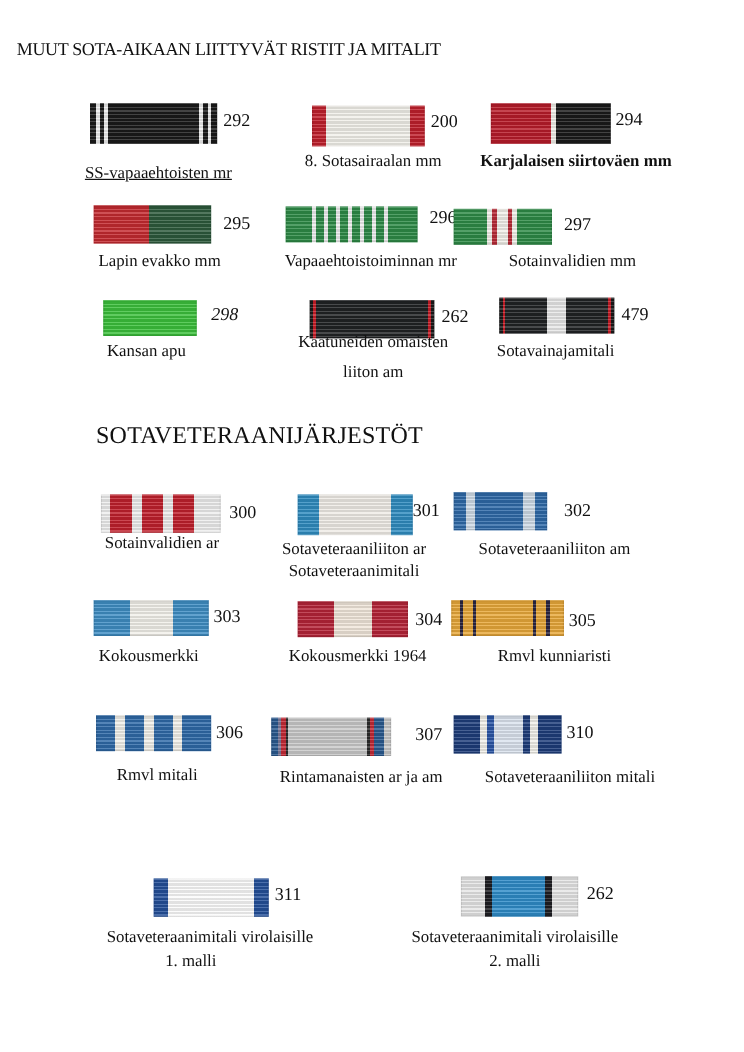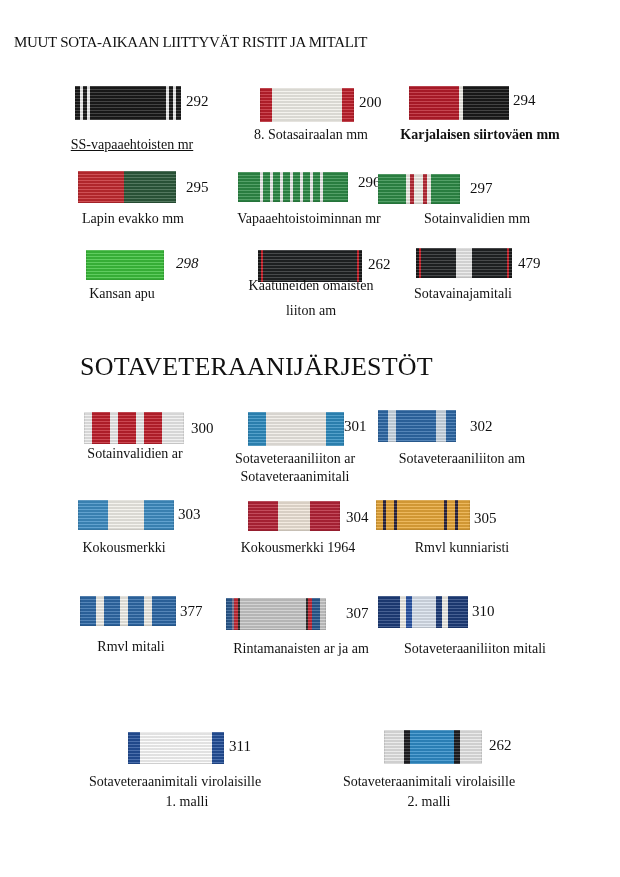--- a/index.html
+++ b/index.html
@@ -1,19 +1,19 @@
 <!DOCTYPE html>
 <html><head>
 <meta charset="utf-8">
 <style>
   html, body { margin:0; padding:0; background:#ffffff; }
   body { width:620px; height:877px; position:relative; overflow:hidden;
          font-family:"Liberation Serif","DejaVu Serif",serif; color:#111; }
   .h1 { position:absolute; left:14px; top:34px; font-size:15px; letter-spacing:-0.3px; white-space:nowrap; }
-  .h2 { position:absolute; left:80px; top:352px; font-size:26px; letter-spacing:0.2px; white-space:nowrap; }
+  .h2 { position:absolute; left:80px; top:352px; font-size:20px; letter-spacing:0.2px; white-space:nowrap; }
   .ribbon { position:absolute; height:34px; overflow:hidden;
             box-shadow: inset 0 0 0 1px rgba(0,0,0,0.08); }
   .ribbon::after { content:""; position:absolute; inset:0;
     background: repeating-linear-gradient(180deg, rgba(255,255,255,0.18) 0 1px, rgba(0,0,0,0.10) 1px 3px); }
   .num { position:absolute; font-size:15px; white-space:nowrap; }
   .lbl { position:absolute; font-size:14px; text-align:center; white-space:nowrap; line-height:17px; }
 </style>
 </head>
 <body>
 
@@ -77,32 +77,32 @@
 
 <div class="ribbon" style="left:248px;top:501px;width:92px;height:30px;background:linear-gradient(90deg,#b52438 0 30px,#f0e6da 30px 62px,#b52438 62px);"></div>
 <div class="num" style="left:346px;top:509px;">304</div>
 <div class="lbl" style="left:218px;top:539px;width:160px;">Kokousmerkki 1964</div>
 
 <div class="ribbon" style="left:376px;top:500px;width:94px;height:30px;background:linear-gradient(90deg,#e8a83a 0 7px,#2a2540 7px 10px,#e8a83a 10px 18px,#2a2540 18px 21px,#e8a83a 21px 68px,#2a2540 68px 71px,#e8a83a 71px 79px,#2a2540 79px 82px,#e8a83a 82px);"></div>
 <div class="num" style="left:474px;top:510px;">305</div>
 <div class="lbl" style="left:392px;top:539px;width:140px;">Rmvl kunniaristi</div>
 
 <div class="ribbon" style="left:80px;top:596px;width:96px;height:30px;background:linear-gradient(90deg,#2f6aa8 0 16px,#f2f0ea 16px 24px,#2f6aa8 24px 40px,#f2f0ea 40px 48px,#2f6aa8 48px 64px,#f2f0ea 64px 72px,#2f6aa8 72px);"></div>
-<div class="num" style="left:180px;top:603px;">377</div>
+<div class="num" style="left:180px;top:603px;">306</div>
 <div class="lbl" style="left:76px;top:638px;width:110px;">Rmvl mitali</div>
 
 <div class="ribbon" style="left:226px;top:598px;width:100px;height:32px;background:linear-gradient(90deg,#2a5a90 0 6px,#7a7a9a 6px 8px,#c42a36 8px 12px,#2a2a2a 12px 14px,#c9c9c9 14px 80px,#2a2a2a 80px 82px,#c42a36 82px 86px,#2a5a90 86px 94px,#c9c9c9 94px);"></div>
 <div class="num" style="left:346px;top:605px;">307</div>
 <div class="lbl" style="left:216px;top:640px;width:170px;">Rintamanaisten ar ja am</div>
 
 <div class="ribbon" style="left:378px;top:596px;width:90px;height:32px;background:linear-gradient(90deg,#1e3d7a 0 22px,#f2f0ea 22px 28px,#2a55a6 28px 34px,#dbe3ee 34px 58px,#1e3d7a 58px 64px,#f2f0ea 64px 70px,#1e3d7a 70px);"></div>
 <div class="num" style="left:472px;top:603px;">310</div>
 <div class="lbl" style="left:390px;top:640px;width:170px;">Sotaveteraaniliiton mitali</div>
 
 <div class="ribbon" style="left:128px;top:732px;width:96px;height:32px;background:linear-gradient(90deg,#24509a 0 12px,#fbfbfb 12px 84px,#24509a 84px);"></div>
 <div class="num" style="left:229px;top:738px;">311</div>
 <div class="lbl" style="left:60px;top:773px;width:230px;">Sotaveteraanimitali virolaisille</div>
-<div class="lbl" style="left:72px;top:793px;width:230px;">1. malli</div>
+<div class="lbl" style="left:44px;top:793px;width:230px;">1. malli</div>
 
 <div class="ribbon" style="left:384px;top:730px;width:98px;height:34px;background:linear-gradient(90deg,#e6e6e6 0 20px,#1e1e22 20px 26px,#2f8cc8 26px 70px,#1e1e22 70px 76px,#e6e6e6 76px);"></div>
 <div class="num" style="left:489px;top:737px;">262</div>
 <div class="lbl" style="left:314px;top:773px;width:230px;">Sotaveteraanimitali virolaisille</div>
 <div class="lbl" style="left:314px;top:793px;width:230px;">2. malli</div>
 
 </body></html>

